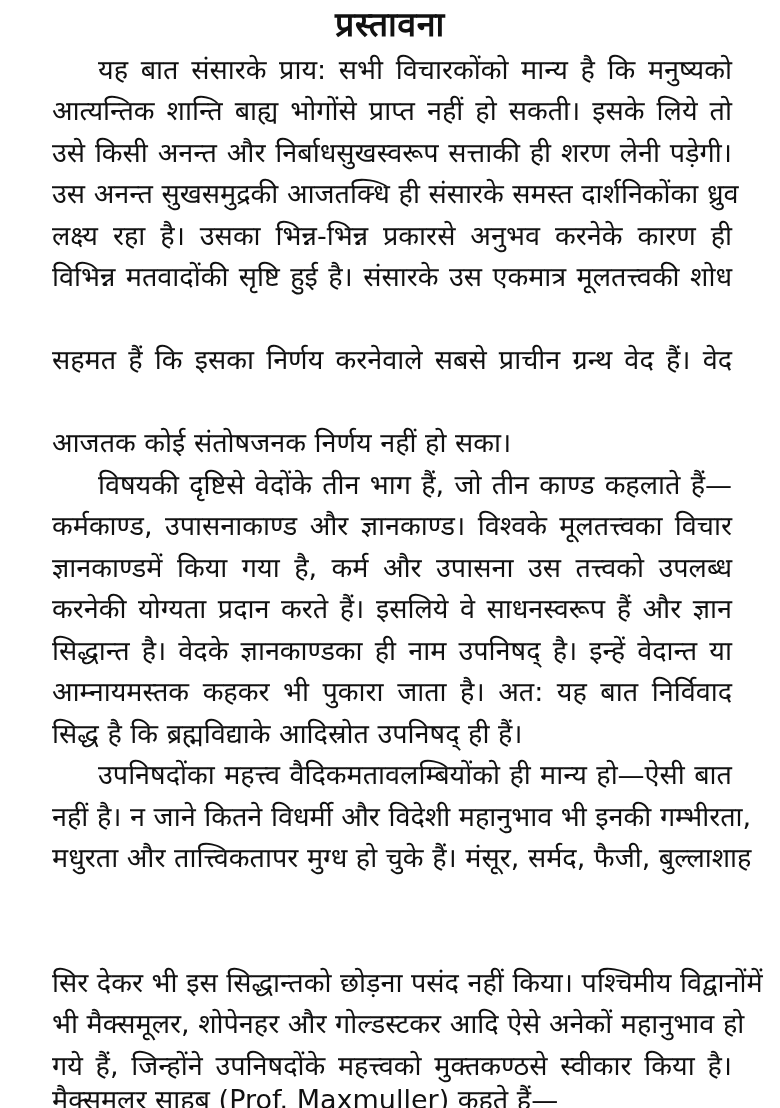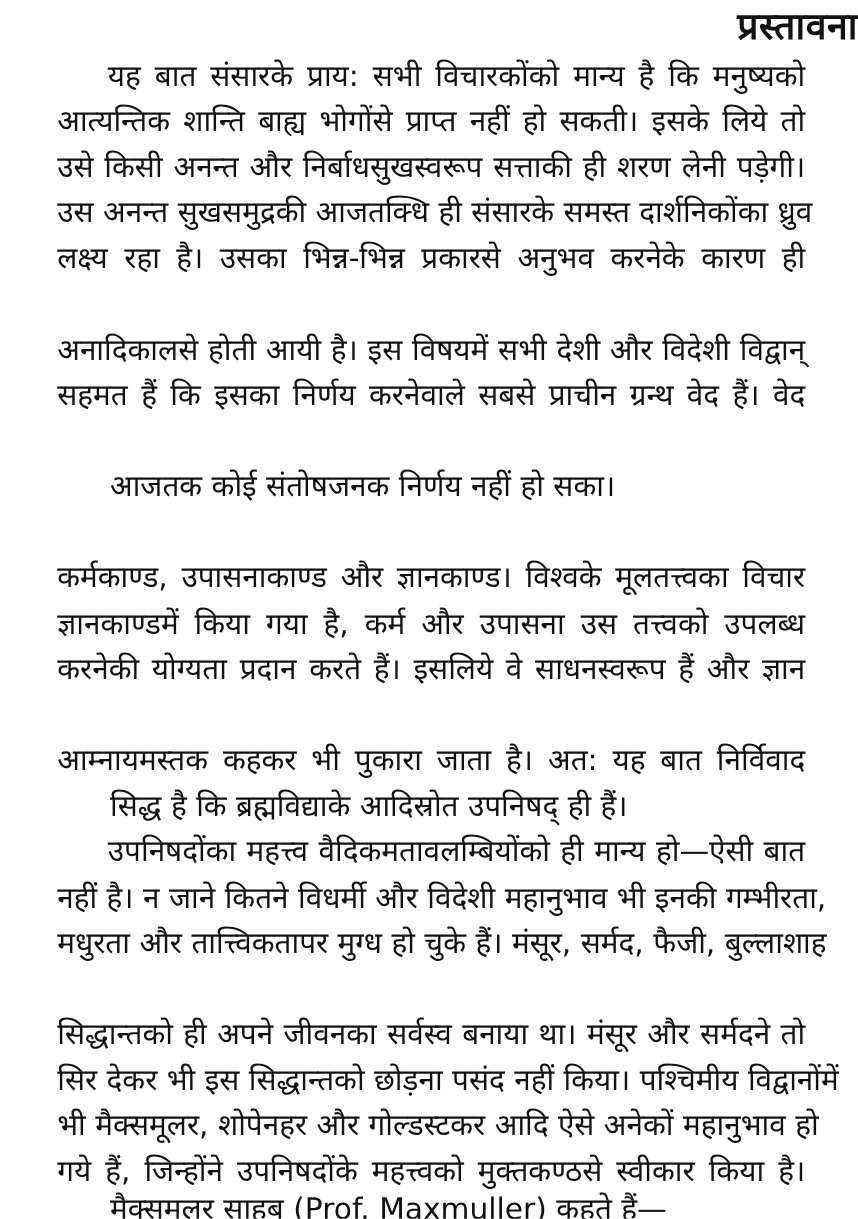--- a/index.html
+++ b/index.html
@@ -18,21 +18,21 @@
     .page {
       position: absolute;
       left: 0; top: 0;
       width: 780px; height: 1108px;
     }
     .title {
       position: absolute;
       left: 0; right: 0;
       top: 0px;
       height: 48px;
-      text-align: right;
+      text-align: center;
       font-size: 34px;
       font-weight: bold;
       line-height: 48px;
       letter-spacing: 0.5px;
     }
     .line {
       position: absolute;
       left: 52px;
       width: 680px;
       height: 40px;
@@ -41,45 +41,45 @@
       white-space: nowrap;
       text-align: justify;
       text-align-last: justify;
     }
     .line.indent {
       left: 98px;
       width: 634px;
     }
     .line.last {
       text-align-last: left;
-      margin-left: 48px;
     }
   </style>
 </head>
 <body>
 
 <div class="page">
   <div class="title">प्रस्तावना</div>
 
   <div class="line indent" style="top:50px">यह बात संसारके प्राय: सभी विचारकोंको मान्य है कि मनुष्यको</div>
   <div class="line" style="top:91px">आत्यन्तिक शान्ति बाह्य भोगोंसे प्राप्त नहीं हो सकती। इसके लिये तो</div>
   <div class="line" style="top:133px">उसे किसी अनन्त और निर्बाधसुखस्वरूप सत्ताकी ही शरण लेनी पड़ेगी।</div>
   <div class="line" style="top:174px">उस अनन्त सुखसमुद्रकी आजतक्धि ही संसारके समस्त दार्शनिकोंका ध्रुव</div>
   <div class="line" style="top:216px">लक्ष्य रहा है। उसका भिन्न-भिन्न प्रकारसे अनुभव करनेके कारण ही</div>
-  <div class="line" style="top:299px">अनादिकालसे होती आयी है। इस विषयमें सभी देशी और विदेशी विद्वान्</div>
+  <div class="line" style="top:257px">विभिन्न मतवादोंकी सृष्टि हुई है। संसारके उस एकमात्र मूलतत्त्वकी शोध</div>
   <div class="line" style="top:340px">सहमत हैं कि इसका निर्णय करनेवाले सबसे प्राचीन ग्रन्थ वेद हैं। वेद</div>
   <div class="line last" style="top:423px">आजतक कोई संतोषजनक निर्णय नहीं हो सका।</div>
 
+  <div class="line indent" style="top:465px">विषयकी दृष्टिसे वेदोंके तीन भाग हैं, जो तीन काण्ड कहलाते हैं—</div>
   <div class="line" style="top:506px">कर्मकाण्ड, उपासनाकाण्ड और ज्ञानकाण्ड। विश्वके मूलतत्त्वका विचार</div>
   <div class="line" style="top:589px">करनेकी योग्यता प्रदान करते हैं। इसलिये वे साधनस्वरूप हैं और ज्ञान</div>
   <div class="line" style="top:548px">ज्ञानकाण्डमें किया गया है, कर्म और उपासना उस तत्त्वको उपलब्ध</div>
+  <div class="line" style="top:631px">सिद्धान्त है। वेदके ज्ञानकाण्डका ही नाम उपनिषद् है। इन्हें वेदान्त या</div>
   <div class="line" style="top:672px">आम्नायमस्तक कहकर भी पुकारा जाता है। अत: यह बात निर्विवाद</div>
   <div class="line last" style="top:714px">सिद्ध है कि ब्रह्मविद्याके आदिस्रोत उपनिषद् ही हैं।</div>
 
   <div class="line indent" style="top:755px">उपनिषदोंका महत्त्व वैदिकमतावलम्बियोंको ही मान्य हो—ऐसी बात</div>
   <div class="line" style="top:797px">नहीं है। न जाने कितने विधर्मी और विदेशी महानुभाव भी इनकी गम्भीरता,</div>
   <div class="line" style="top:838px">मधुरता और तात्त्विकतापर मुग्ध हो चुके हैं। मंसूर, सर्मद, फैजी, बुल्लाशाह</div>
-  <div class="line" style="top:921px">सिद्धान्तको ही अपने जीवनका सर्वस्व बनाया था। मंसूर और सर्मदने तो</div>
   <div class="line" style="top:963px">सिर देकर भी इस सिद्धान्तको छोड़ना पसंद नहीं किया। पश्चिमीय विद्वानोंमें</div>
   <div class="line" style="top:1004px">भी मैक्समूलर, शोपेनहर और गोल्डस्टकर आदि ऐसे अनेकों महानुभाव हो</div>
   <div class="line" style="top:1046px">गये हैं, जिन्होंने उपनिषदोंके महत्त्वको मुक्तकण्ठसे स्वीकार किया है।</div>
   <div class="line last" style="top:1080px">मैक्समूलर साहब (Prof. Maxmuller) कहते हैं—</div>
 </div>
 
 </body></html>

